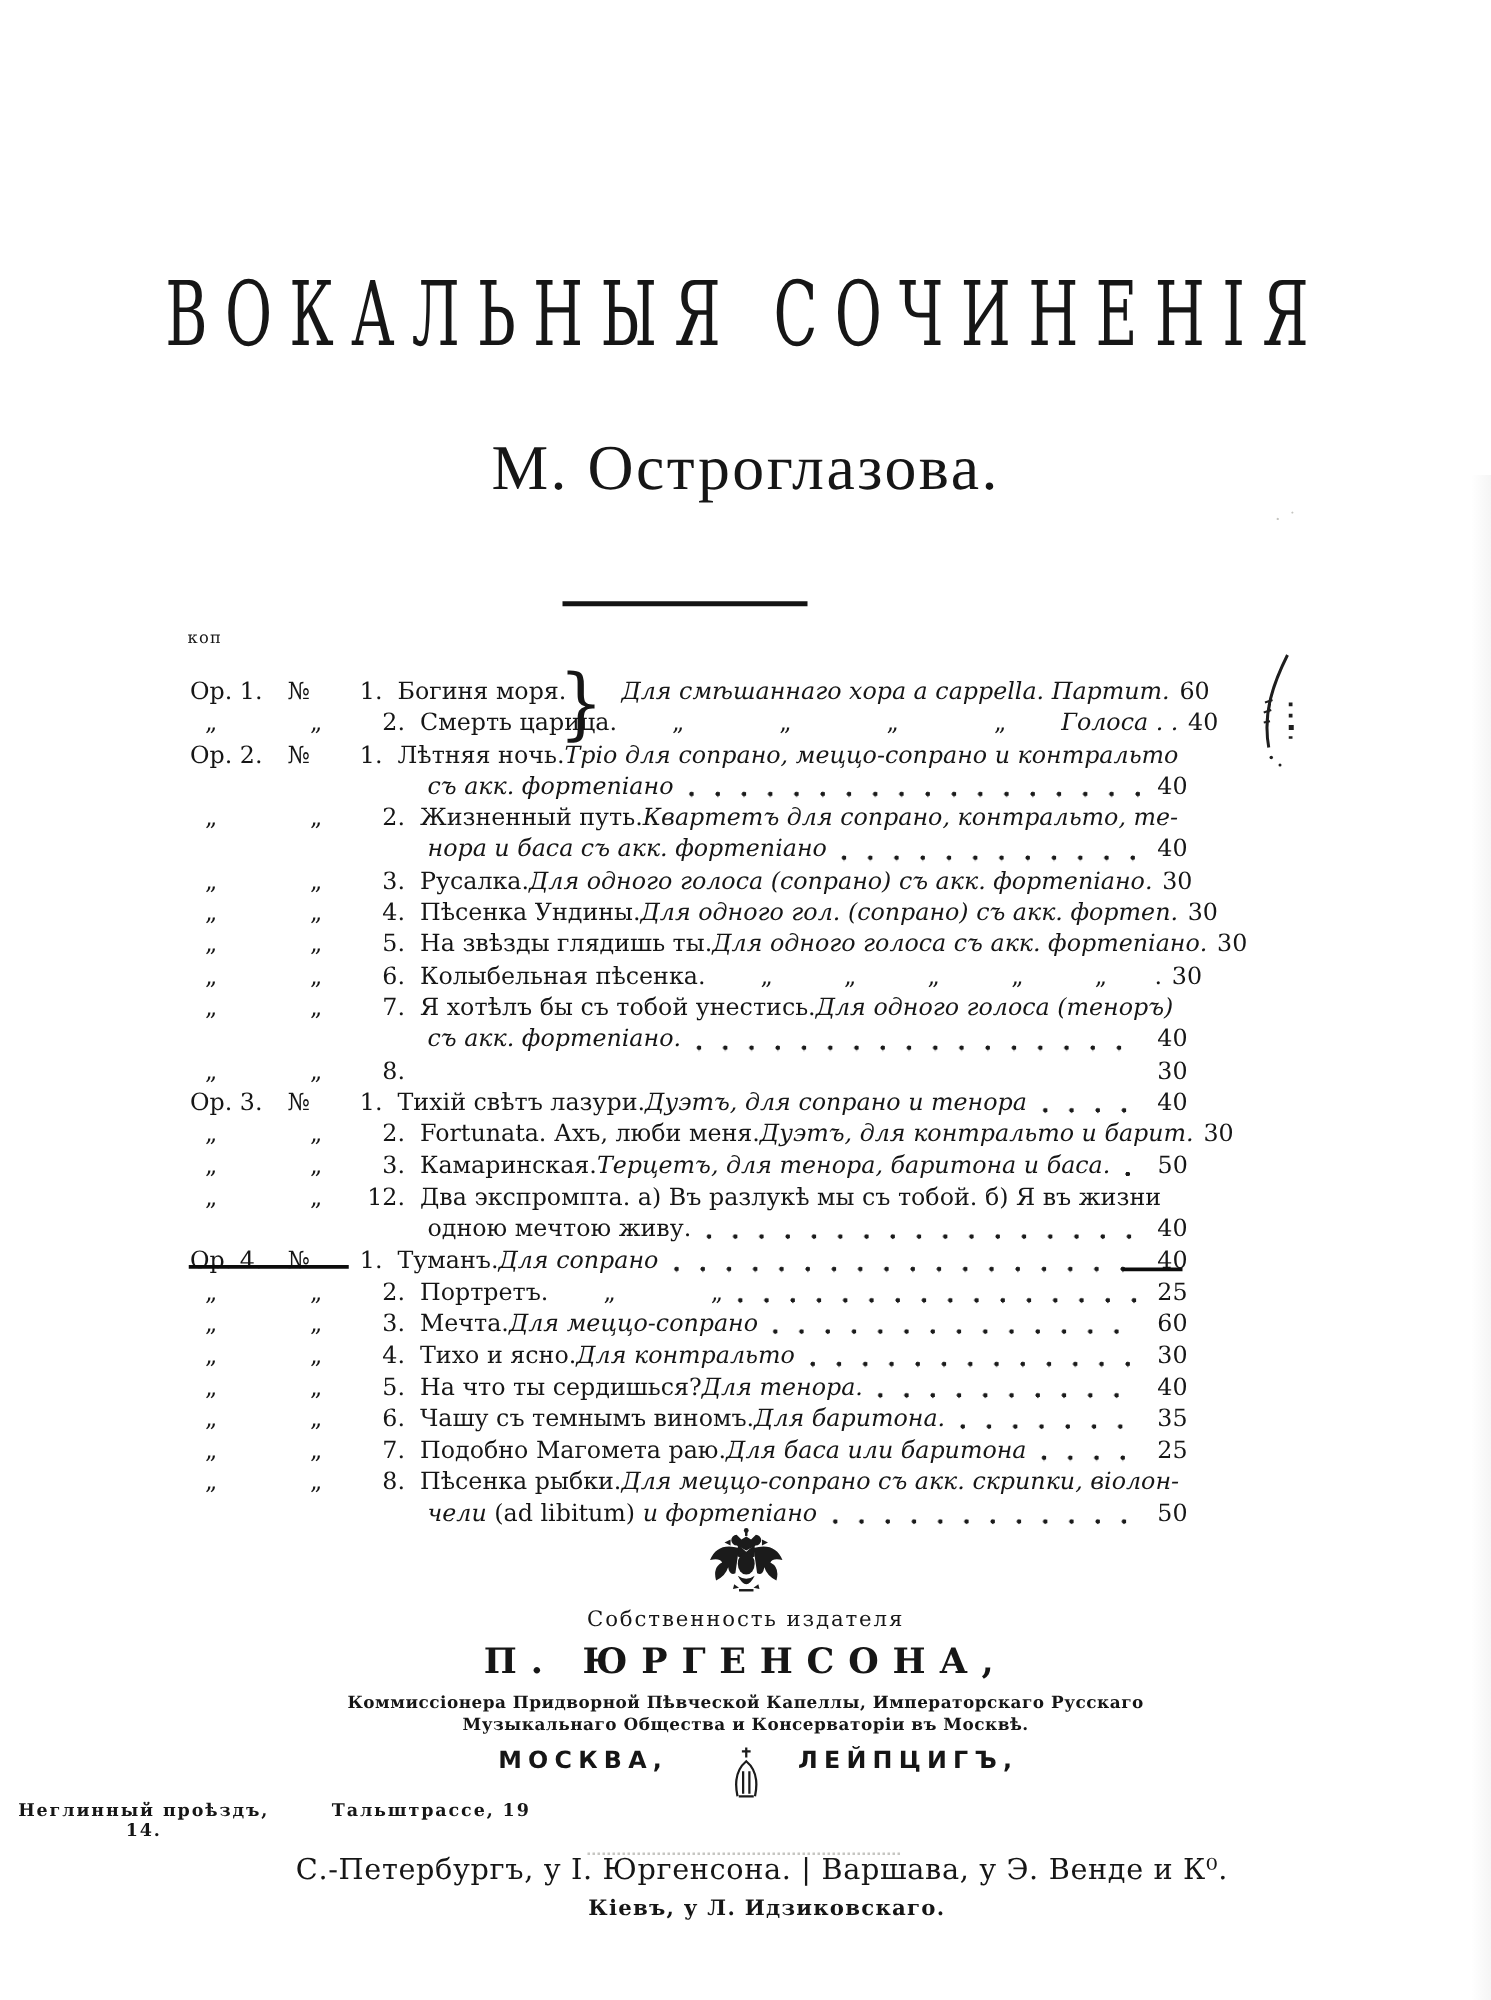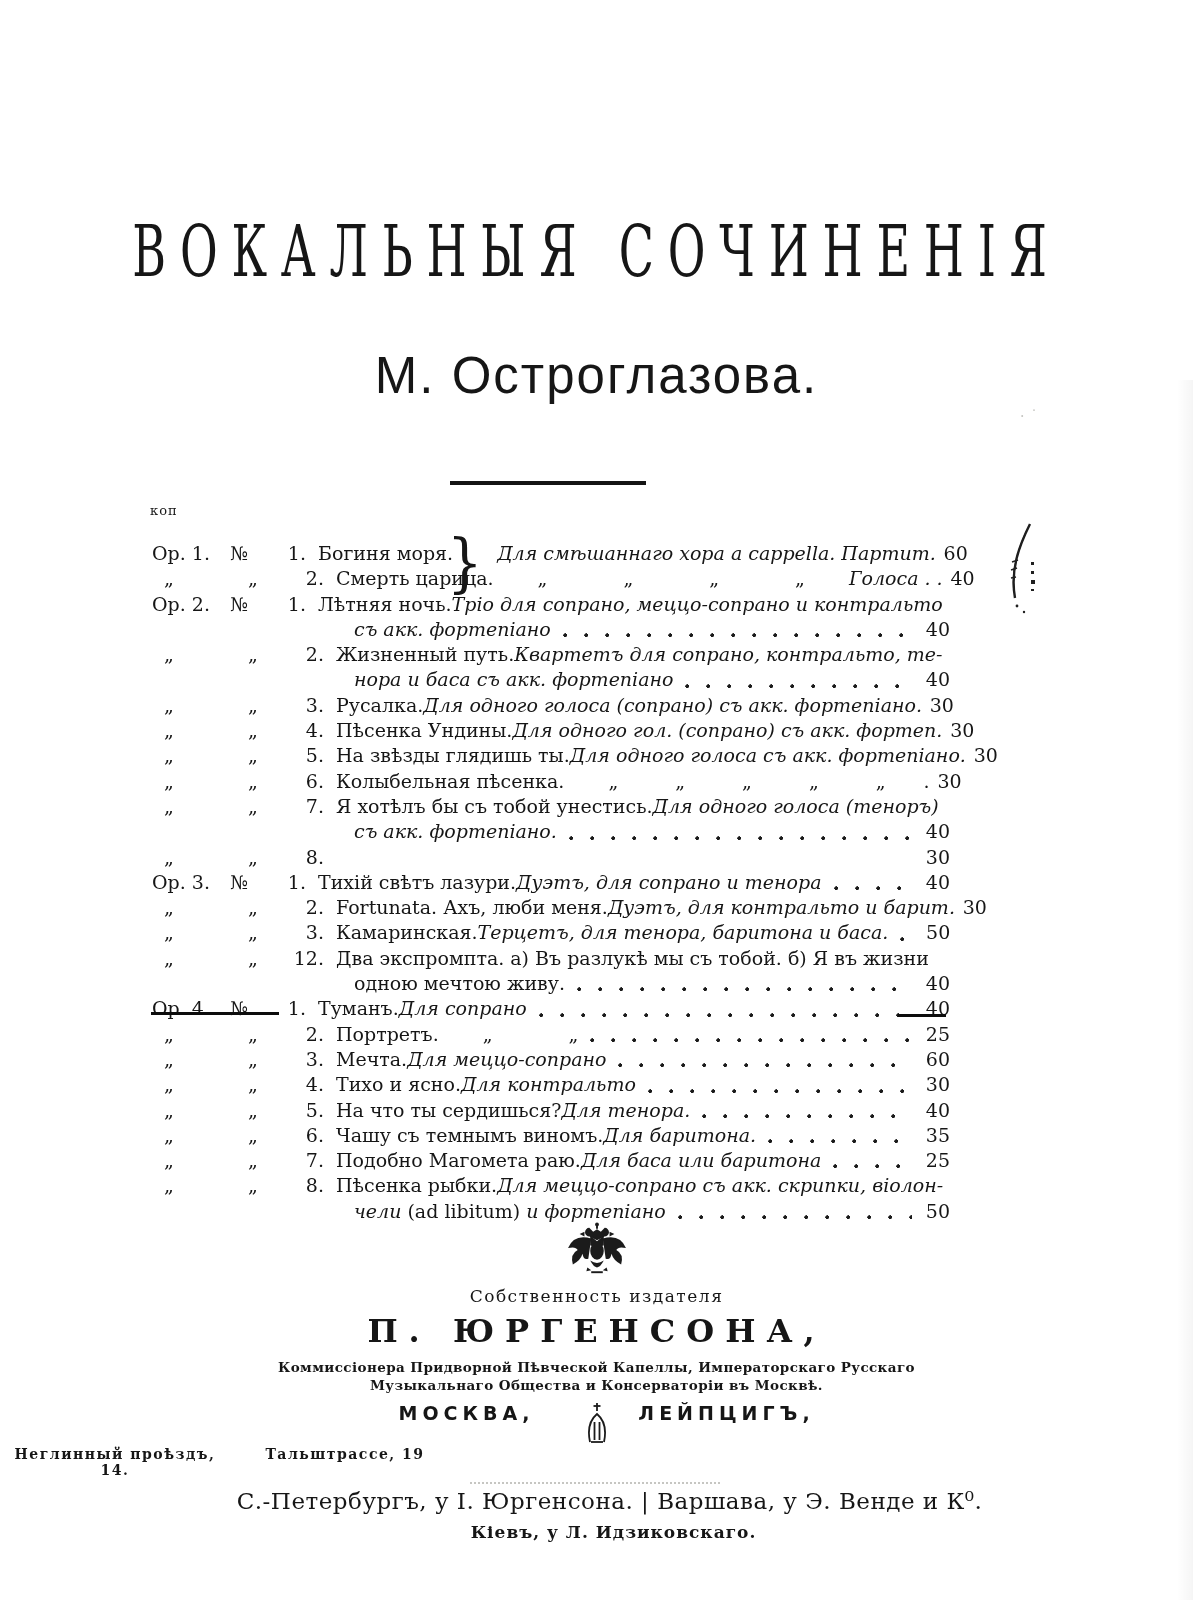--- a/index.html
+++ b/index.html
@@ -5,51 +5,51 @@
   html,body{margin:0;padding:0;background:#888;}
   .page{position:relative;width:1193px;height:1600px;background:#ffffff;overflow:hidden;
         font-family:"DejaVu Serif","Liberation Serif",serif;color:#161616;}
   .edge-shade{position:absolute;right:0;top:380px;width:16px;height:1220px;
         background:linear-gradient(to right,rgba(0,0,0,0),rgba(0,0,0,0.04));}
   
   .main-title{position:absolute;top:224px;left:0;width:100%;text-align:center;}
   .main-title .t{display:inline-block;font-size:46px;letter-spacing:0.30em;white-space:nowrap;
         transform:scaleY(1.55);transform-origin:center;font-weight:500;}
   .author{position:absolute;top:346px;left:0;width:100%;text-align:center;
-        font-family:Liberation Sans, sans-serif;font-size:51px;letter-spacing:2px;}
+        font-family:Liberation Serif, serif;font-size:51px;letter-spacing:2px;}
   .rule{position:absolute;left:450px;top:481px;width:196px;height:4px;background:#141414;}
   .kop{position:absolute;left:150px;top:503px;width:792px;text-align:left;font-size:13px;
         letter-spacing:1px;padding-right:2px;}
   
   .catalog{position:absolute;left:150px;top:542px;width:800px;font-size:19px;}
   .row{display:flex;align-items:baseline;height:25.3px;white-space:nowrap;}
   .col-op{flex:0 0 78px;padding-left:2px;}
   .col-op.q{padding-left:14px;}
   .col-no{flex:0 0 40px;}
   .col-no.q{padding-left:6px;}
   .col-num{flex:0 0 36px;text-align:right;margin-right:12px;}
   .row-body{flex:0 1 auto;}
-  .row.cont .row-body{margin-left:36px;}
+  .row.cont .row-body{margin-left:24px;}
   .row-body .it{font-style:italic;}
   .row-body .gap{margin-left:44px;}
   .leader{flex:1 1 auto;min-width:12px;align-self:flex-end;height:8px;margin:0 6px 5px 12px;
         background-image:radial-gradient(circle at 2.2px 2.2px,#1a1a1a 1.7px,rgba(0,0,0,0) 2px);
         background-size:21px 5px;background-repeat:repeat-x;background-position:left bottom;}
   .spacer{flex:1 1 auto;min-width:0;}
   .col-price{flex:0 0 auto;min-width:32px;text-align:right;}
   .brace{position:absolute;left:447px;top:531px;font-size:56px;line-height:58px;font-weight:400;
         transform:scaleY(1.12);transform-origin:top;}
   
   .mark-label-underline{position:absolute;left:151px;top:1012px;width:128px;height:3px;background:#0c0c0c;}
   .mark-price-underline{position:absolute;left:898px;top:1014px;width:48px;height:2.5px;background:#0c0c0c;}
   
   .pub{position:absolute;left:0;top:1222px;width:1193px;text-align:center;}
   .emblem{height:56px;}
   .ownership{font-size:17px;letter-spacing:1.5px;margin-top:4px;}
-  .pubname{font-size:32px;letter-spacing:11px;font-weight:600;margin-top:6px;}
+  .pubname{font-size:28px;letter-spacing:11px;font-weight:600;margin-top:6px;}
   .commissioner{font-size:13.5px;letter-spacing:0.4px;line-height:18px;margin-top:8px;font-weight:600;}
   .cities{display:flex;justify-content:center;align-items:flex-start;margin-top:8px;}
   .city{flex:0 0 200px;font-family:"DejaVu Sans","Liberation Sans",sans-serif;font-weight:bold;
         font-size:19px;letter-spacing:5px;}
   .lyre-wrap{flex:0 0 60px;height:44px;}
   .addrs{display:flex;justify-content:flex-start;margin-top:-40px;padding-top:40px;}
   .addr{flex:0 0 230px;font-size:14px;letter-spacing:1.5px;font-weight:600;}
   .addr-gap{flex:0 0 0px;}
   .agents{font-size:23px;margin-top:10px;letter-spacing:0.5px;padding-left:26px;}
   .kiev{font-size:17px;margin-top:8px;font-weight:600;letter-spacing:1px;padding-left:34px;}

